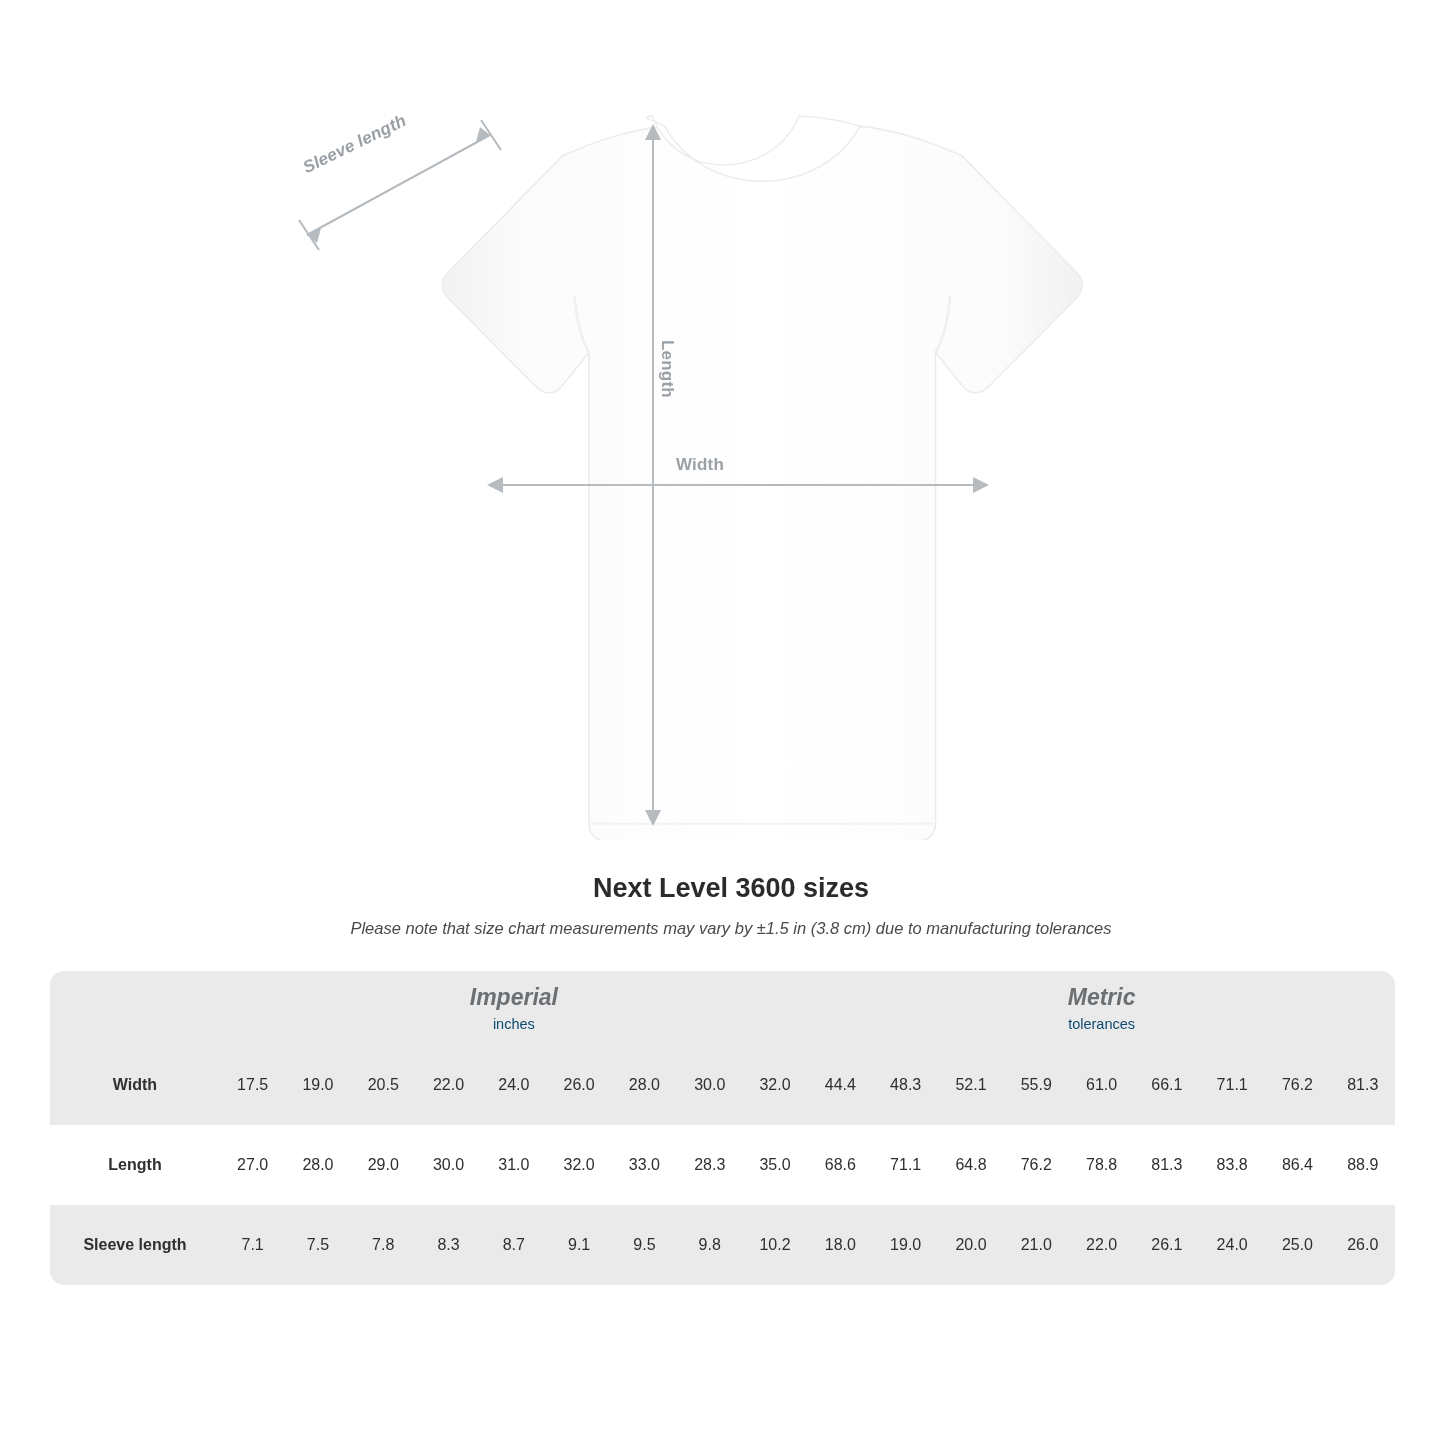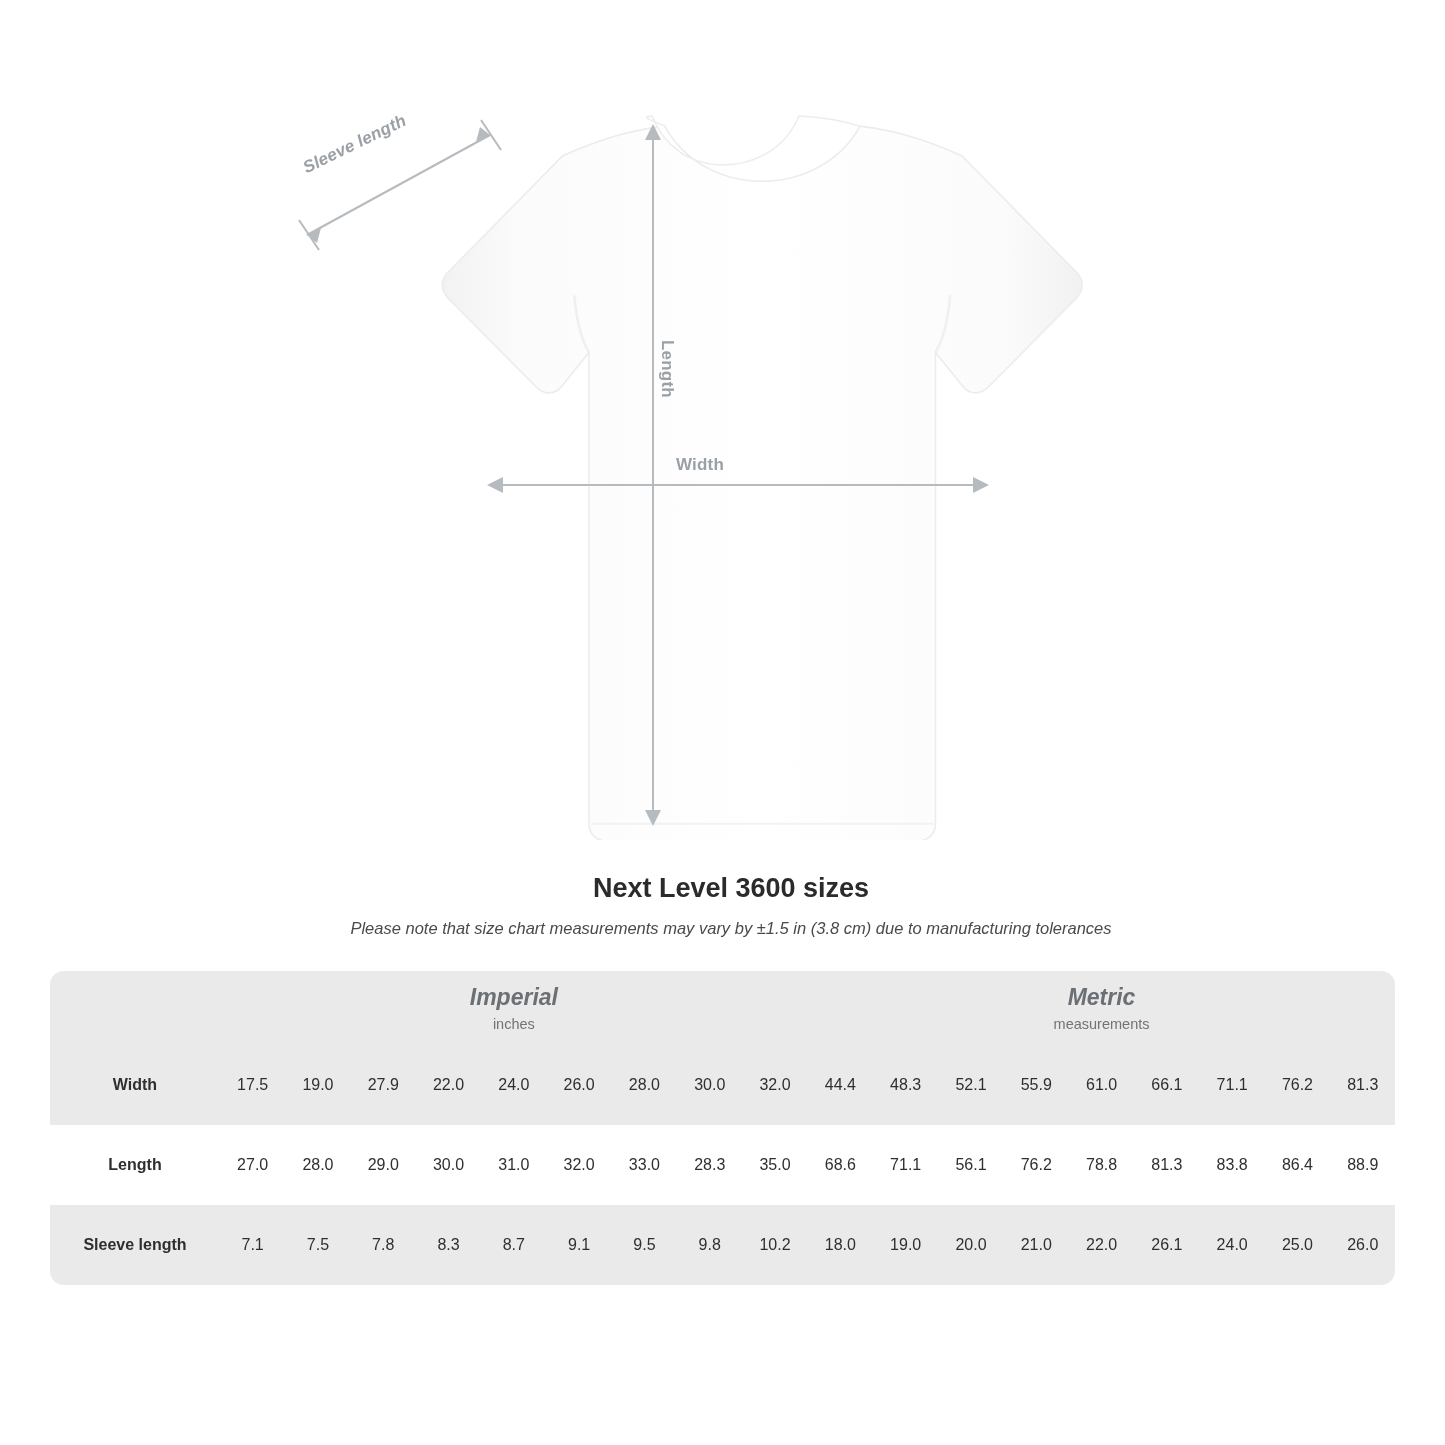--- a/index.html
+++ b/index.html
@@ -109,21 +109,21 @@
   }
   .group-title {
     font-size: 23px;
     font-style: italic;
     font-weight: bold;
     color: #6b7075;
     line-height: 1.15;
   }
   .group-sub {
     font-size: 14.5px;
-    color: #737373;
+    color: #0c4a6e;
     margin-top: 5px;
     font-style: normal;
     font-weight: normal;
   }
   .row-sizes td {
     background: #ffffff;
     height: 78px;
     font-weight: bold;
     font-size: 16.5px;
     color: #2b2b2b;
@@ -245,30 +245,30 @@
       </colgroup>
       <tbody>
         <tr class="group-head">
           <td></td>
           <td colspan="9">
             <div class="group-title">Imperial</div>
             <div class="group-sub">inches</div>
           </td>
           <td colspan="9">
             <div class="group-title">Metric</div>
-            <div class="group-sub">measurements</div>
+            <div class="group-sub">tolerances</div>
           </td>
         </tr>
 
 
         <tr class="row-alt">
           <td class="rowlabel">Width</td>
           <td class="cell-val">17.5</td>
           <td class="cell-val">19.0</td>
-          <td class="cell-val">27.9</td>
+          <td class="cell-val">20.5</td>
           <td class="cell-val">22.0</td>
           <td class="cell-val">24.0</td>
           <td class="cell-val">26.0</td>
           <td class="cell-val">28.0</td>
           <td class="cell-val">30.0</td>
           <td class="cell-val">32.0</td>
           <td class="cell-val">44.4</td>
           <td class="cell-val">48.3</td>
           <td class="cell-val">52.1</td>
           <td class="cell-val">55.9</td>
@@ -285,21 +285,21 @@
           <td class="cell-val">28.0</td>
           <td class="cell-val">29.0</td>
           <td class="cell-val">30.0</td>
           <td class="cell-val">31.0</td>
           <td class="cell-val">32.0</td>
           <td class="cell-val">33.0</td>
           <td class="cell-val">28.3</td>
           <td class="cell-val">35.0</td>
           <td class="cell-val">68.6</td>
           <td class="cell-val">71.1</td>
-          <td class="cell-val">56.1</td>
+          <td class="cell-val">64.8</td>
           <td class="cell-val">76.2</td>
           <td class="cell-val">78.8</td>
           <td class="cell-val">81.3</td>
           <td class="cell-val">83.8</td>
           <td class="cell-val">86.4</td>
           <td class="cell-val">88.9</td>
         </tr>
 
         <tr class="row-alt">
           <td class="rowlabel">Sleeve length</td>

